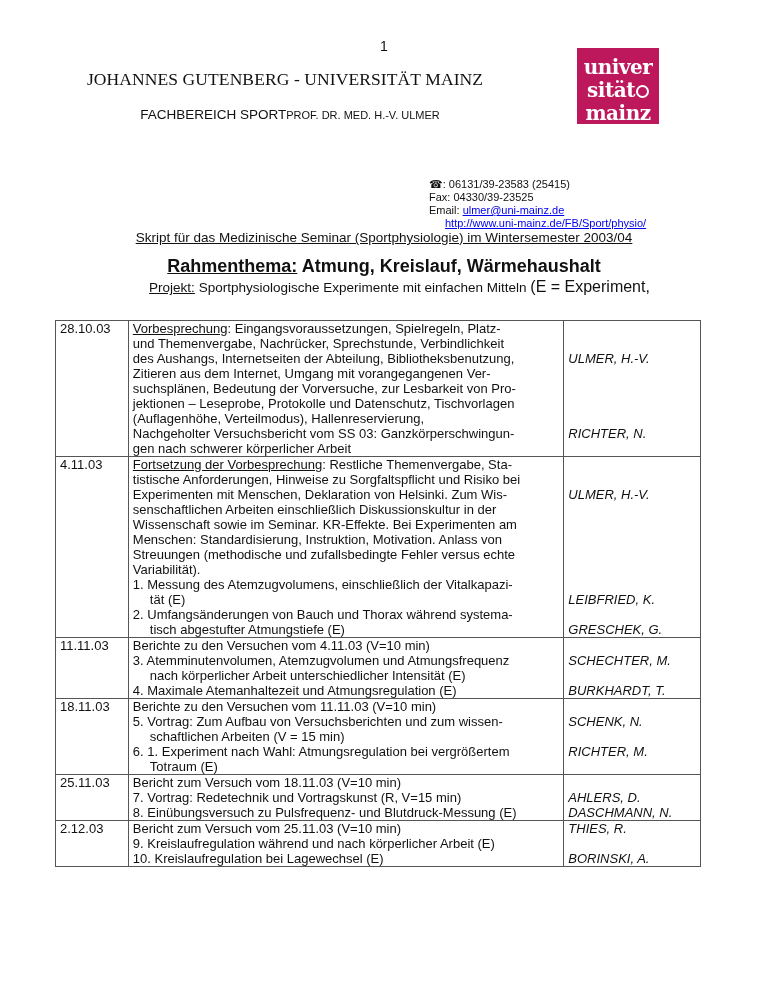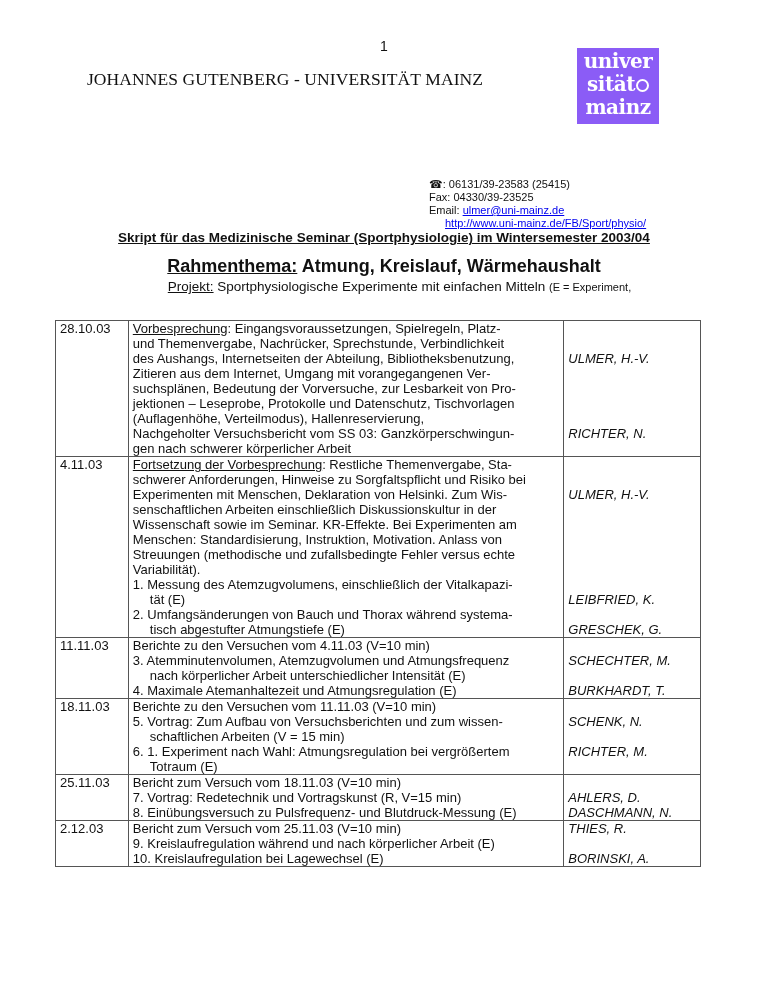--- a/index.html
+++ b/index.html
@@ -2,48 +2,49 @@
 <html><head>
 <meta charset="utf-8">
 <style>
   html, body { margin: 0; padding: 0; background: #ffffff; }
   body { width: 768px; height: 994px; position: relative; overflow: hidden; color: #111; font-family: "Liberation Sans", sans-serif; }
   .abs { position: absolute; }
   .page-num { left: 0; width: 768px; top: 38px; text-align: center; font-size: 14px; }
   .uni-title { left: 60px; width: 450px; top: 69px; text-align: center; font-family: "Liberation Serif", serif; font-size: 17.5px; letter-spacing: 0.1px; }
   .fb { left: 120px; width: 340px; top: 107px; font-size: 13.5px; line-height: 16px; text-align: center; }
   .fb .small { font-size: 11px; }
-  .logo { left: 577px; top: 48px; width: 82px; height: 76px; background: #8b5cf6; color: #fff; font-family: "DejaVu Serif", serif; font-weight: bold; font-size: 20px; line-height: 23px; text-align: center; padding-top: 2px; box-sizing: border-box; letter-spacing: -0.5px; }
+  .logo { left: 577px; top: 48px; width: 82px; height: 76px; background: #be185d; color: #fff; font-family: "DejaVu Serif", serif; font-weight: bold; font-size: 20px; line-height: 23px; text-align: center; padding-top: 8px; box-sizing: border-box; letter-spacing: -0.5px; }
   .logo .wheel { display: inline-block; width: 13px; height: 13px; border: 2px solid #fff; border-radius: 50%; vertical-align: -1px; margin-left: 1px; box-sizing: border-box; }
   .contact { left: 429px; top: 146px; font-size: 11px; line-height: 13px; margin-top: 32px; }
   .contact a { color: #0000ee; text-decoration: underline; }
   .contact .indent { padding-left: 16px; text-align: right; }
-  .skript { left: 0; width: 768px; top: 230px; text-align: center; font-size: 13.5px; font-weight: bold; text-decoration: underline; }
+  .skript { left: 0; width: 768px; top: 230px; text-align: center; font-size: 13.5px; font-weight: normal; text-decoration: underline; }
   .rahmen { left: 0; width: 768px; top: 256px; text-align: center; font-size: 18px; font-weight: bold; }
   .rahmen .u { text-decoration: underline; }
   .projekt { left: 0; width: 768px; top: 279px; text-align: center; font-size: 13.5px; line-height: 15px; }
   .projekt .u { text-decoration: underline; margin-left: 31px; }
-  .projekt .sm { font-size: 11px; }
+  .projekt .sm { font-size: 16px; }
   table.sched { position: absolute; left: 55px; top: 320px; width: 646px; border-collapse: collapse; font-size: 13px; line-height: 15px; }
   table.sched td { border: 1px solid #555; vertical-align: top; padding: 0 4px; }
   td.date { width: 64px; padding-left: 5px; }
   td.desc { width: 427px; }
   td.who { width: 128px; padding-left: 7px; font-style: italic; }
   .line { display: block; height: 15px; white-space: nowrap; }
   .ind { padding-left: 17px; }
   .ul { text-decoration: underline; }
 </style>
 </head>
 <body>
 
 <div class="abs page-num">1</div>
 
 <div class="abs uni-title">JOHANNES GUTENBERG - UNIVERSITÄT MAINZ</div>
 
 <div class="abs fb">
+  <div><span>FACHBEREICH SPORT</span><span class="small">PROF. DR. MED. H.-V. ULMER</span></div>
 </div>
 
 <div class="abs logo">
   <div>univer</div>
   <div><span>sität</span><span class="wheel"></span></div>
   <div>mainz</div>
 </div>
 
 <div class="abs contact">
   <div><span>☎</span><span>: 06131/39-23583 (25415)</span></div>
@@ -86,21 +87,21 @@
           <span class="line"></span>
           <span class="line"></span>
           <span class="line">RICHTER, N.</span>
           <span class="line"></span>
         </td>
       </tr>
       <tr>
         <td class="date">4.11.03</td>
         <td class="desc">
           <span class="line"><span class="ul">Fortsetzung der Vorbesprechung</span><span>: Restliche Themenvergabe, Sta-</span></span>
-          <span class="line"><span>schwerer Anforderungen, Hinweise zu Sorgfaltspflicht und Risiko bei</span></span>
+          <span class="line"><span>tistische Anforderungen, Hinweise zu Sorgfaltspflicht und Risiko bei</span></span>
           <span class="line"><span>Experimenten mit Menschen, Deklaration von Helsinki. Zum Wis-</span></span>
           <span class="line"><span>senschaftlichen Arbeiten einschließlich Diskussionskultur in der</span></span>
           <span class="line"><span>Wissenschaft sowie im Seminar. KR-Effekte. Bei Experimenten am</span></span>
           <span class="line"><span>Menschen: Standardisierung, Instruktion, Motivation. Anlass von</span></span>
           <span class="line"><span>Streuungen (methodische und zufallsbedingte Fehler versus echte</span></span>
           <span class="line"><span>Variabilität).</span></span>
           <span class="line"><span>1. Messung des Atemzugvolumens, einschließlich der Vitalkapazi-</span></span>
           <span class="line ind"><span>tät (E)</span></span>
           <span class="line"><span>2. Umfangsänderungen von Bauch und Thorax während systema-</span></span>
           <span class="line ind"><span>tisch abgestufter Atmungstiefe (E)</span></span>

